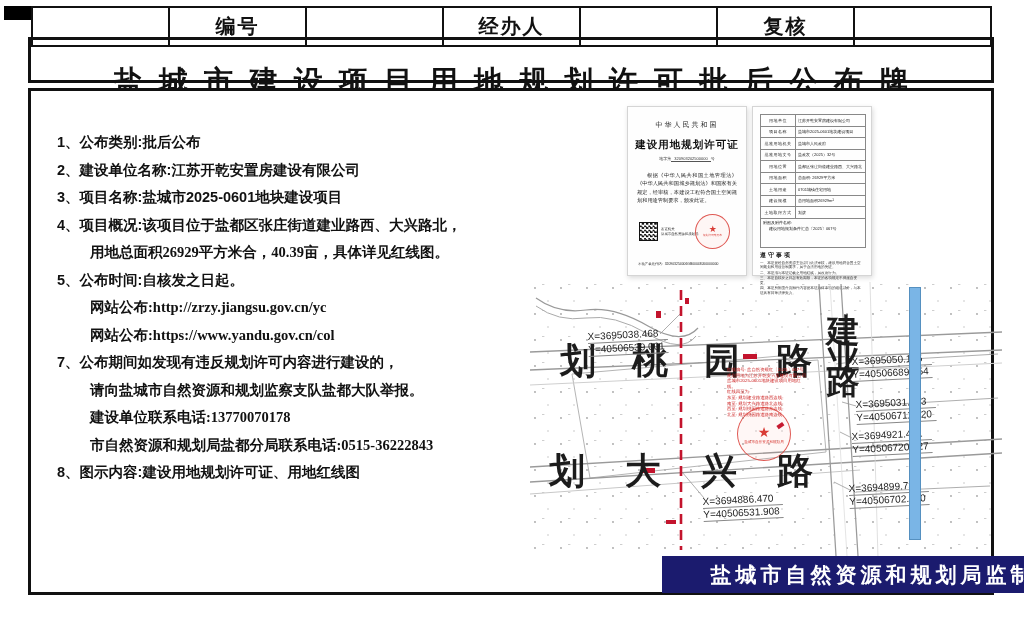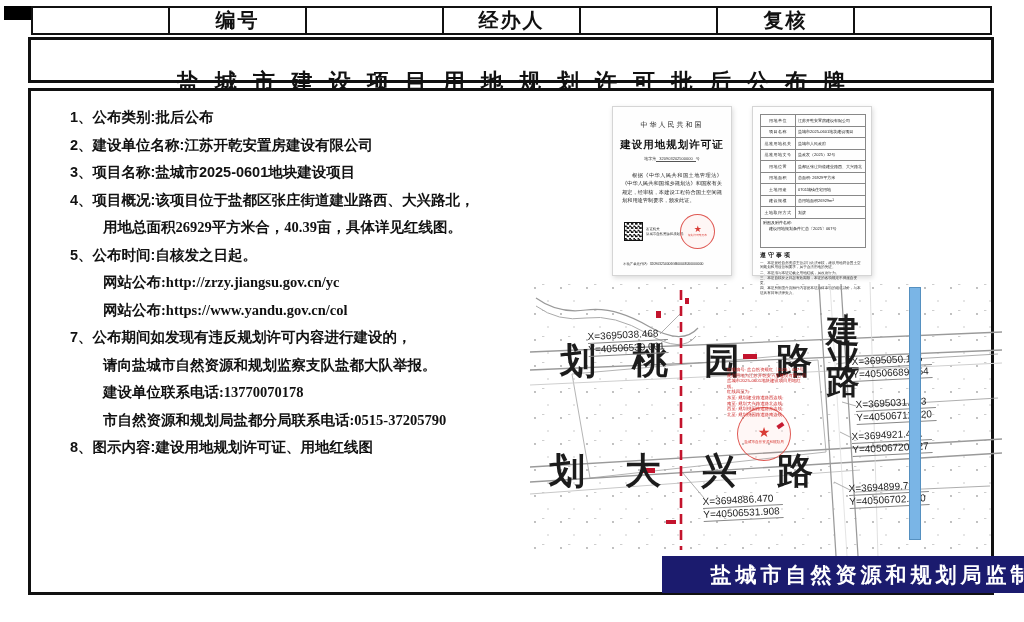--- a/index.html
+++ b/index.html
@@ -1,39 +1,39 @@
 <!DOCTYPE html>
 <html><head>
 <meta charset="utf-8">
 <style>
   html,body{margin:0;padding:0;background:#fff;}
   #page{position:relative;width:1024px;height:622px;background:#fff;overflow:hidden;
         font-family:"Liberation Sans","DejaVu Sans",sans-serif;color:#111;}
   
-  #hdr{position:absolute;left:31px;top:6px;width:961px;height:29px;display:flex;
+  #hdr{position:absolute;left:31px;top:6px;width:961px;height:41px;display:flex;
        border:2.5px solid #111;box-sizing:border-box;}
   #hdr .hcell{flex:1;border-left:2.5px solid #111;display:flex;align-items:center;justify-content:center;
        font-size:20px;font-weight:700;letter-spacing:2px;}
   #hdr .hcell:first-child{border-left:none;}
   .artifact{position:absolute;background:#000;}
   
   #titlebox{position:absolute;left:28px;top:37px;width:966px;height:46px;border:3px solid #111;
        box-sizing:border-box;display:flex;align-items:center;justify-content:center;}
-  #titlebox .t{font-size:22px;font-weight:800;letter-spacing:16px;text-indent:16px;white-space:nowrap;margin-top:43px;}
+  #titlebox .t{font-size:29px;font-weight:800;letter-spacing:16px;text-indent:16px;white-space:nowrap;margin-top:43px;}
   
   #mainbox{position:absolute;left:28px;top:88px;width:966px;height:507px;border:3px solid #111;
        box-sizing:border-box;background:#fff;}
   
-  #notice{position:absolute;left:57px;top:104px;width:490px;margin-left:13px;}
+  #notice{position:absolute;left:57px;top:129px;width:490px;}
   #notice .line{height:27.5px;line-height:27.5px;font-size:14.5px;font-weight:700;white-space:nowrap;}
   #notice .indent{padding-left:33px;font-family:Liberation Serif, serif;}
   
   .card{position:absolute;background:#fefefe;border:1px solid #d5d5d5;box-shadow:1px 2px 5px rgba(0,0,0,.15);
         box-sizing:border-box;}
-  #cert1{left:612px;top:106px;width:120px;height:170px;}
+  #cert1{left:627px;top:106px;width:120px;height:170px;}
   #cert1 .nation{margin-top:13px;text-align:center;font-size:7px;letter-spacing:2px;color:#222;}
   #cert1 .ctitle{margin-top:8px;text-align:center;font-size:10.5px;font-weight:800;letter-spacing:1px;}
   #cert1 .serial{margin-top:4px;text-align:center;font-size:4px;color:#333;}
   #cert1 .serial .num{border-bottom:.5px solid #555;padding:0 3px;}
   #cert1 .cbody{margin:10px 9px 0;font-size:5.2px;line-height:8.3px;text-align:justify;text-indent:10px;color:#222;}
   #cert1 .stamprow{position:absolute;left:11px;right:6px;bottom:26px;display:flex;align-items:center;gap:3px;}
   .qr{width:17px;height:17px;background:repeating-conic-gradient(#111 0 25%,#fff 0 50%) 0 0/4.2px 4.2px;border:1px solid #111;}
   #cert1 .issuer{font-size:3.4px;color:#222;line-height:4.6px;white-space:nowrap;}
   .seal{border-radius:50%;border:1.5px solid rgba(217,60,54,.85);color:#d93c36;display:flex;flex-direction:column;
         align-items:center;justify-content:center;background:rgba(255,120,110,.06);}
@@ -97,21 +97,21 @@
     <div class="line">2、建设单位名称:江苏开乾安置房建设有限公司</div>
     <div class="line">3、项目名称:盐城市2025-0601地块建设项目</div>
     <div class="line">4、项目概况:该项目位于盐都区张庄街道建业路西、大兴路北，</div>
     <div class="line indent">用地总面积26929平方米合，40.39亩，具体详见红线图。</div>
     <div class="line">5、公布时间:自核发之日起。</div>
     <div class="line indent">网站公布:http://zrzy.jiangsu.gov.cn/yc</div>
     <div class="line indent">网站公布:https://www.yandu.gov.cn/col</div>
     <div class="line">7、公布期间如发现有违反规划许可内容进行建设的，</div>
     <div class="line indent">请向盐城市自然资源和规划监察支队盐都大队举报。</div>
     <div class="line indent">建设单位联系电话:13770070178</div>
-    <div class="line indent">市自然资源和规划局盐都分局联系电话:0515-37205790</div>
+    <div class="line indent">市自然资源和规划局盐都分局联系电话:0515-36222843</div>
     <div class="line">8、图示内容:建设用地规划许可证、用地红线图</div>
   </div>
 
   <div id="cert1" class="card">
     <div class="nation">中华人民共和国</div>
     <div class="ctitle">建设用地规划许可证</div>
     <div class="serial">
       <span>地字第</span><span class="num">320903202500000</span><span>号</span>
     </div>
     <div class="cbody">根据《中华人民共和国土地管理法》《中华人民共和国城乡规划法》和国家有关规定，经审核，本建设工程符合国土空间规划和用途管制要求，颁发此证。</div>

